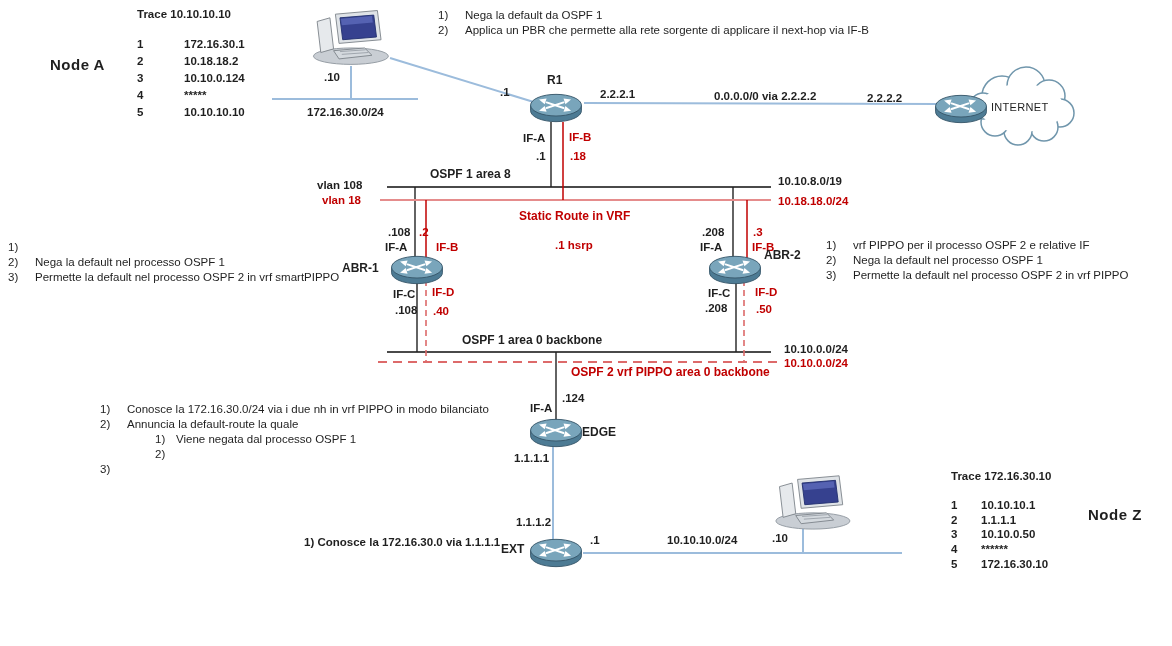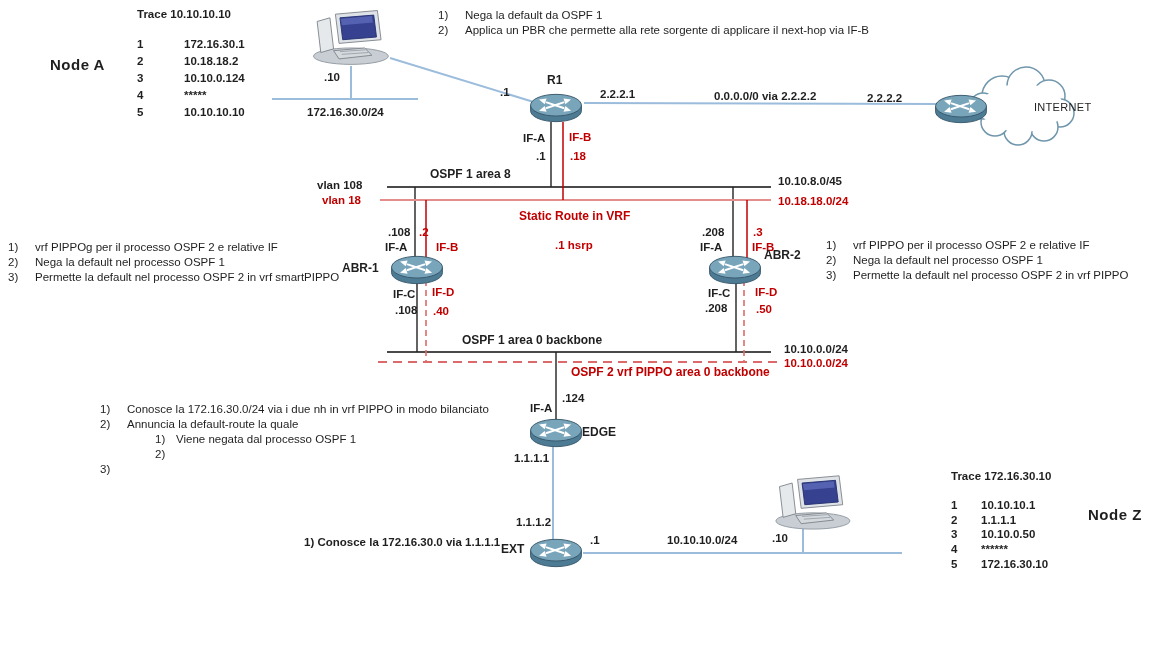--- a/index.html
+++ b/index.html
@@ -16,21 +16,21 @@
   .nrow{display:flex;line-height:15px;}
   .nrow .nn{flex:none;width:27px;}
   .nrow.sub{margin-left:55px;}
   .nrow.sub .nn{width:21px;}
   .trace{position:absolute;font-size:11.5px;font-weight:700;white-space:nowrap;}
   .trace .tt{margin-bottom:15px;line-height:14px;}
   .trow{display:flex;line-height:17px;}
   .trow .th{flex:none;width:47px;}
   .trace-z .trow{line-height:14.7px;}
   .trace-z .trow .th{width:30px;}
-  .cloudtxt{font-size:11px;letter-spacing:.3px;font-weight:500;margin-left:43px;}
+  .cloudtxt{font-size:11px;letter-spacing:.3px;font-weight:500;}
 </style>
 </head>
 <body>
 
 <div id="canvas">
 
   <svg id="wires" width="1172" height="646" viewBox="0 0 1172 646">
     <defs>
       <symbol id="router" viewBox="0 0 60 34">
         <path d="M3 14 v6 a27 11.5 0 0 0 54 0 v-6" fill="#4d7b94" stroke="#38576b" stroke-width="1"></path>
@@ -167,39 +167,38 @@
   <span class="lbl cloudtxt" style="left:991px;top:101px">INTERNET</span>
 
   <span class="lbl" style="left:523px;top:132px">IF-A</span>
   <span class="lbl" style="left:536px;top:150px">.1</span>
   <span class="lbl red" style="left:569px;top:131px">IF-B</span>
   <span class="lbl red" style="left:570px;top:150px">.18</span>
 
   <span class="lbl" style="left:317px;top:179px">vlan 108</span>
   <span class="lbl red" style="left:322px;top:194px">vlan 18</span>
   <span class="lbl seg" style="left:430px;top:168px">OSPF 1 area 8</span>
-  <span class="lbl" style="left:778px;top:175px">10.10.8.0/45</span>
+  <span class="lbl" style="left:778px;top:175px">10.10.8.0/19</span>
   <span class="lbl red" style="left:778px;top:195px">10.18.18.0/24</span>
   <span class="lbl seg red" style="left:519px;top:210px">Static Route in VRF</span>
   <span class="lbl red" style="left:555px;top:239px">.1 hsrp</span>
 
   <span class="lbl" style="left:388px;top:226px">.108</span>
   <span class="lbl" style="left:385px;top:241px">IF-A</span>
   <span class="lbl red" style="left:419px;top:226px">.2</span>
   <span class="lbl red" style="left:436px;top:241px">IF-B</span>
   <span class="lbl dev" style="left:342px;top:262px">ABR-1</span>
   <span class="lbl" style="left:393px;top:288px">IF-C</span>
   <span class="lbl" style="left:395px;top:304px">.108</span>
   <span class="lbl red" style="left:432px;top:286px">IF-D</span>
   <span class="lbl red" style="left:433px;top:305px">.40</span>
 
   <div class="notes" style="left:8px;top:240px">
     <div class="nrow">
         <span class="nn">1)</span>
-        <span>vrf PIPPOg per il processo OSPF 2 e relative IF</span>
       </div>
     <div class="nrow">
         <span class="nn">2)</span>
         <span>Nega la default nel processo OSPF 1</span>
       </div>
     <div class="nrow">
         <span class="nn">3)</span>
         <span>Permette la default nel processo OSPF 2 in vrf smartPIPPO</span>
       </div>
   </div>

